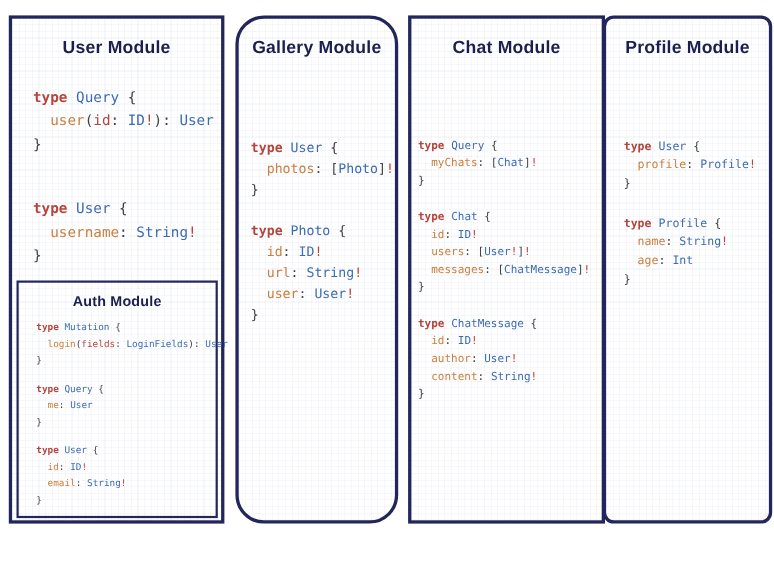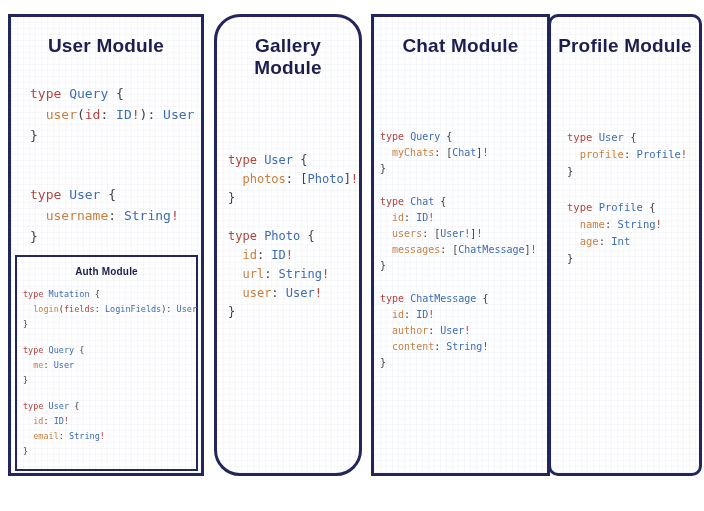--- a/index.html
+++ b/index.html
@@ -18,42 +18,42 @@
       repeating-linear-gradient(90deg, rgba(110,125,190,0.06) 0 1px, transparent 1px 6px),
       #fff;
     box-sizing:border-box;
   }
   .panel-1{left:8px;width:196px;}
   .panel-2{left:214px;width:148px;border-radius:26px;}
   .panel-3{left:371px;width:179px;}
   .panel-4{left:548px;width:154px;border-radius:10px;}
   .panel-title{
     margin:18px 2px 0 2px;text-align:center;
-    font-size:19px;font-weight:bold;letter-spacing:.2px;
+    font-size:16px;font-weight:bold;letter-spacing:.2px;
     color:var(--title_navy,#1b1e4f);
   }
   .code{font-family:"DejaVu Sans Mono","Liberation Mono",monospace;white-space:pre;}
   .panel-1 > .code{margin-top:26px;padding-left:19px;font-size:13px;line-height:21px;}
   .panel-1 > .code .block + .block{margin-top:38px;}
   .panel-2 > .code{margin-top:72px;padding-left:11px;font-size:12px;line-height:19px;}
   .panel-2 > .code .block + .block{margin-top:19px;}
   .panel-3 > .code{margin-top:72px;padding-left:6px;font-size:10px;line-height:16px;}
   .panel-3 > .code .block + .block{margin-top:17px;}
   .panel-4 > .code{margin-top:72px;padding-left:16px;font-size:10.5px;line-height:17px;}
   .panel-4 > .code .block + .block{margin-top:19px;}
   .subpanel{
     position:absolute;left:4px;right:3px;bottom:2px;height:216px;
     border:2px solid var(--border_navy,#23265c);
     background:transparent;box-sizing:border-box;
   }
-  .subpanel .panel-title{margin-top:9px;font-size:10px;}
-  .subpanel .code{margin-top:10px;padding-left:6px;font-size:8.5px;line-height:15px;}
+  .subpanel .panel-title{margin-top:9px;font-size:13px;}
+  .subpanel .code{margin-top:10px;padding-left:16px;font-size:8.5px;line-height:15px;}
   .subpanel .code .block + .block{margin-top:11px;}
   
-  .kw{color:var(--keyword_red,#b5443c);}
+  .kw{color:var(--keyword_red,#b5443c);font-weight:bold;}
   .ty{color:var(--type_blue,#3d6bb3);margin-top:24px;}
   .fl{color:var(--field_orange,#c97f3d);}
   .ar{color:var(--keyword_red,#b5443c);}
   .bg{color:var(--keyword_red,#b5443c);}
   .pu{color:var(--punct_gray,#404040);}
 </style>
 </head>
 <body>
 
 <div class="canvas">

